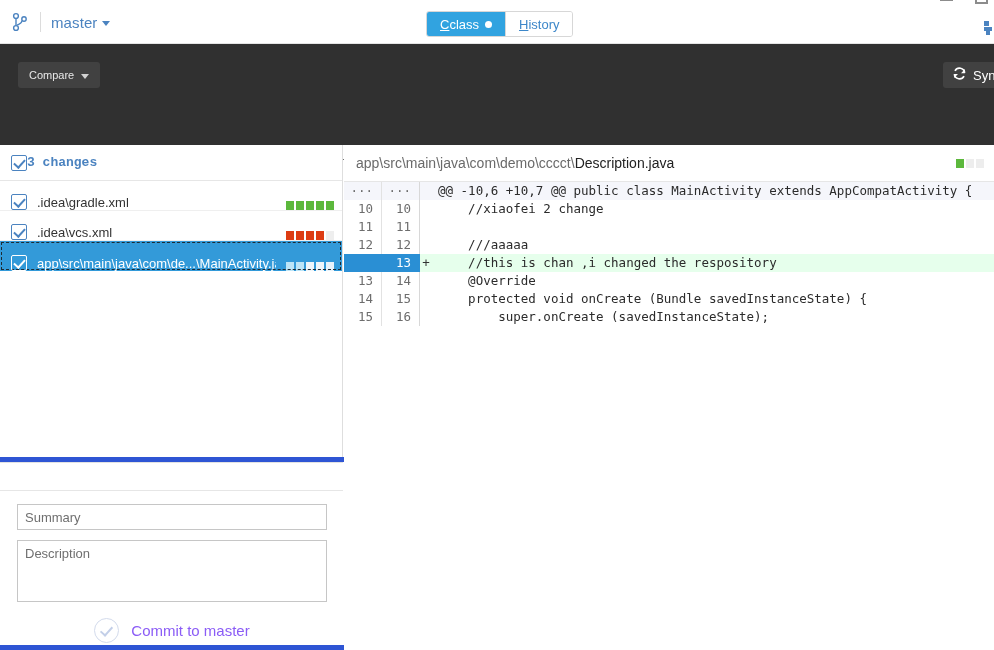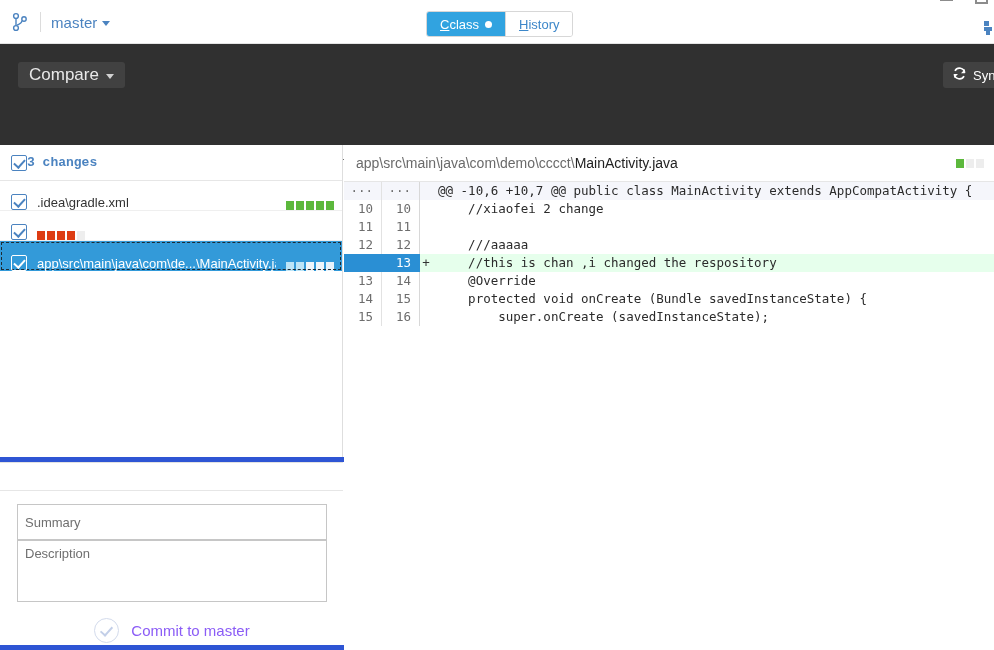--- a/index.html
+++ b/index.html
@@ -55,21 +55,21 @@
   .wc-max { border: 2px solid #8c8c8c; width: 13px; height: 11px; }
   .edge-icon { position: absolute; right: 0px; top: 18px; width: 10px; height: 20px; overflow: hidden; }
 
   
   .darkbar {
     position: absolute; left: 0; top: 44px; width: 994px; height: 101px;
     background: #303030;
   }
   .compare-btn {
     position: absolute; left: 18px; top: 18px; height: 26px; padding: 0 11px;
-    background: #414141; border-radius: 3px; color: #e8e8e8; font-size: 17px;
+    background: #414141; border-radius: 3px; color: #e8e8e8; font-size: 11px;
     display: flex; align-items: center; gap: 7px; cursor: default;
   }
   .caret-light {
     width: 0; height: 0; border-left: 4px solid transparent;
     border-right: 4px solid transparent; border-top: 5px solid #d2d2d2;
     display: inline-block; margin-top: 3px;
   }
   .sync-btn {
     position: absolute; left: 943px; top: 18px; height: 26px; padding: 0 9px;
     background: #414141; border-radius: 3px; color: #ffffff; font-size: 13px;
@@ -139,21 +139,21 @@
     position: absolute; left: 0px; top: 457px; width: 376px; height: 193px;
     border: 5px solid #2e55d4; border-left: none; background: transparent;
     pointer-events: none;
   }
   .commit-area {
     position: absolute; left: 0; top: 462px; width: 343px; height: 188px;
     background: #ffffff; border-top: 1px solid #e2e2e2;
   }
   .commit-sep { position: absolute; left: 0; top: 27px; width: 343px; height: 1px; background: #e6e6e6; }
   .sum-input {
-    position: absolute; left: 17px; top: 41px; width: 310px; height: 36px;
+    position: absolute; left: 17px; top: 41px; width: 310px; height: 26px;
     border: 1px solid #c6c6c6; background: #ffffff; font-size: 13px; color: #555555;
     padding: 0 7px; font-family: "Liberation Sans", sans-serif; outline: none;
   }
   .desc-input {
     position: absolute; left: 17px; top: 77px; width: 310px; height: 62px;
     border: 1px solid #c6c6c6; background: #ffffff; font-size: 13px; color: #555555;
     padding: 5px 7px; resize: none; font-family: "Liberation Sans", sans-serif; outline: none;
   }
   .sum-input::placeholder, .desc-input::placeholder { color: #6f6f6f; }
   .commit-btn {
@@ -295,20 +295,21 @@
           <span class="blocks">
             <i class="blk" style="background: rgb(92, 184, 60);"></i>
             <i class="blk" style="background: rgb(92, 184, 60);"></i>
             <i class="blk" style="background: rgb(92, 184, 60);"></i>
             <i class="blk" style="background: rgb(92, 184, 60);"></i>
             <i class="blk" style="background: rgb(92, 184, 60);"></i>
           </span>
         </div>
         <div class="file-row">
           <span class="cb"></span>
+          <span class="file-name">.idea\vcs.xml</span>
           <span class="blocks">
             <i class="blk" style="background: rgb(221, 60, 19);"></i>
             <i class="blk" style="background: rgb(221, 60, 19);"></i>
             <i class="blk" style="background: rgb(221, 60, 19);"></i>
             <i class="blk" style="background: rgb(221, 60, 19);"></i>
             <i class="blk" style="background: rgb(238, 238, 238);"></i>
           </span>
         </div>
         <div class="file-row selected">
           <span class="cb white"></span>
@@ -331,21 +332,21 @@
     <div class="commit-btn">
       <span class="commit-check"></span>
       <span>Commit to master</span>
     </div>
   </div>
   <div class="commit-highlight"></div>
 
   <div class="rightpanel">
     <div class="file-header">
       <span class="fh-path">app\src\main\java\com\demo\cccct\</span>
-      <span class="fh-name">MainActivity.java</span>
+      <span class="fh-name">Description.java</span>
       <span class="fh-spacer"></span>
       <span class="blocks" id="header-blocks">
           <i class="blk" style="background: rgb(92, 184, 60);"></i>
           <i class="blk" style="background: rgb(237, 237, 237);"></i>
           <i class="blk" style="background: rgb(237, 237, 237);"></i>
         </span>
     </div>
     <div class="diff" id="diff-body">
         <div class="diff-row hunk">
           <span class="gut g1">···</span>

